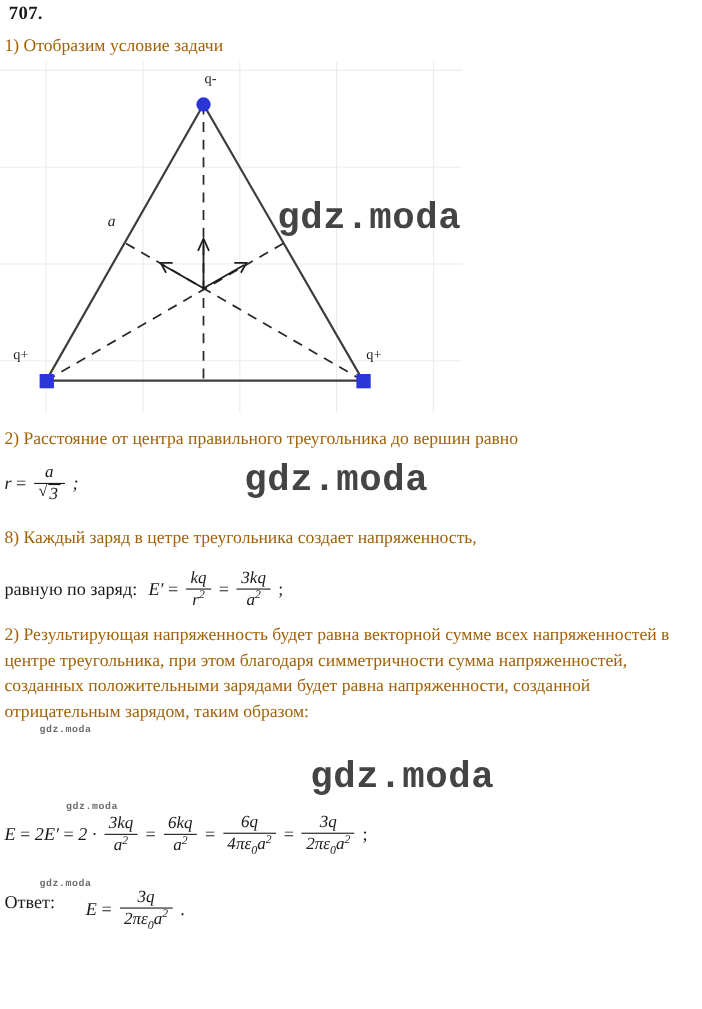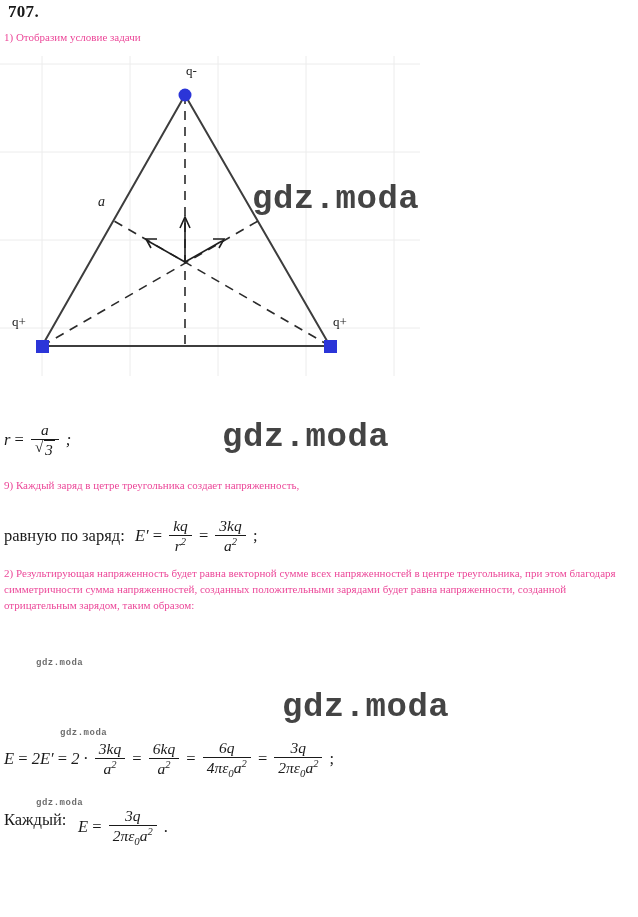--- a/index.html
+++ b/index.html
@@ -24,23 +24,23 @@
   .task-number {
     position: absolute;
     left: 8px;
     top: 2px;
     font-weight: bold;
     font-size: 17px;
     letter-spacing: 0.3px;
   }
   .step {
     position: absolute;
-    font-size: 11px;
+    font-size: 16px;
     line-height: 1.45;
-    color: #ec4899;
+    color: #a16207;
   }
   .step1 { left: 4px; top: 30px; }
   .step2 { left: 4px; top: 388px; width: 580px; }
   .step3 { left: 4px; top: 478px; width: 600px; }
   .step4 { left: 4px; top: 566px; width: 626px; }
   .answer-line { position: absolute; left: 4px; top: 810px; font-size: 16.5px; }
 
   
   .figure {
     position: absolute;
@@ -180,33 +180,34 @@
       <rect x="324" y="284" width="13" height="13" fill="#2b35d8"></rect>
     </svg>
     <div style="position:absolute;left:186px;top:7px;font-size:13px;">q-</div>
     <div style="position:absolute;left:12px;top:258px;font-size:13px;">q+</div>
     <div style="position:absolute;left:333px;top:258px;font-size:13px;">q+</div>
     <div style="position:absolute;left:98px;top:138px;font-size:14px;font-style:italic;">a</div>
   </div>
 
   <div class="wm wm-big wm-1"><span>gdz.moda</span></div>
 
+  <div class="step step2">2) Расстояние от центра правильного треугольника до вершин равно</div>
   <div class="eqrow eq-r">
     <span class="math">r</span>
     <span class="upr">=</span>
     <span class="frac">
       <span class="num">a</span>
       <span class="den"><span class="sqrt-wrap"><span class="under">3</span></span></span>
     </span>
     <span class="math">;</span>
   </div>
 
   <div class="wm wm-big wm-2"><span>gdz.moda</span></div>
 
-  <div class="step step3">9) Каждый заряд в цетре треугольника создает напряженность,</div>
+  <div class="step step3">8) Каждый заряд в цетре треугольника создает напряженность,</div>
   <div class="eqrow eq-E">
     <span>равную по заряд:</span>
     <span class="math" style="margin-left:6px">E′</span>
     <span class="upr">=</span>
     <span class="frac">
       <span class="num">kq</span>
       <span class="den"><span>r</span><span class="sup">2</span></span>
     </span>
     <span class="upr">=</span>
     <span class="frac">
@@ -244,21 +245,21 @@
       <span class="den"><span>4πε</span><span style="font-size:0.7em;vertical-align:sub;">0</span><span>a</span><span class="sup">2</span></span>
     </span>
     <span class="upr">=</span>
     <span class="frac">
       <span class="num">3q</span>
       <span class="den"><span>2πε</span><span style="font-size:0.7em;vertical-align:sub;">0</span><span>a</span><span class="sup">2</span></span>
     </span>
     <span>;</span>
   </div>
 
-  <div class="answer-line">Каждый:</div>
+  <div class="answer-line">Ответ:</div>
   <div class="eqrow eq-ans">
     <span class="math">E</span>
     <span class="upr">=</span>
     <span class="frac">
       <span class="num">3q</span>
       <span class="den"><span>2πε</span><span style="font-size:0.7em;vertical-align:sub;">0</span><span>a</span><span class="sup">2</span></span>
     </span>
     <span>.</span>
   </div>
 

